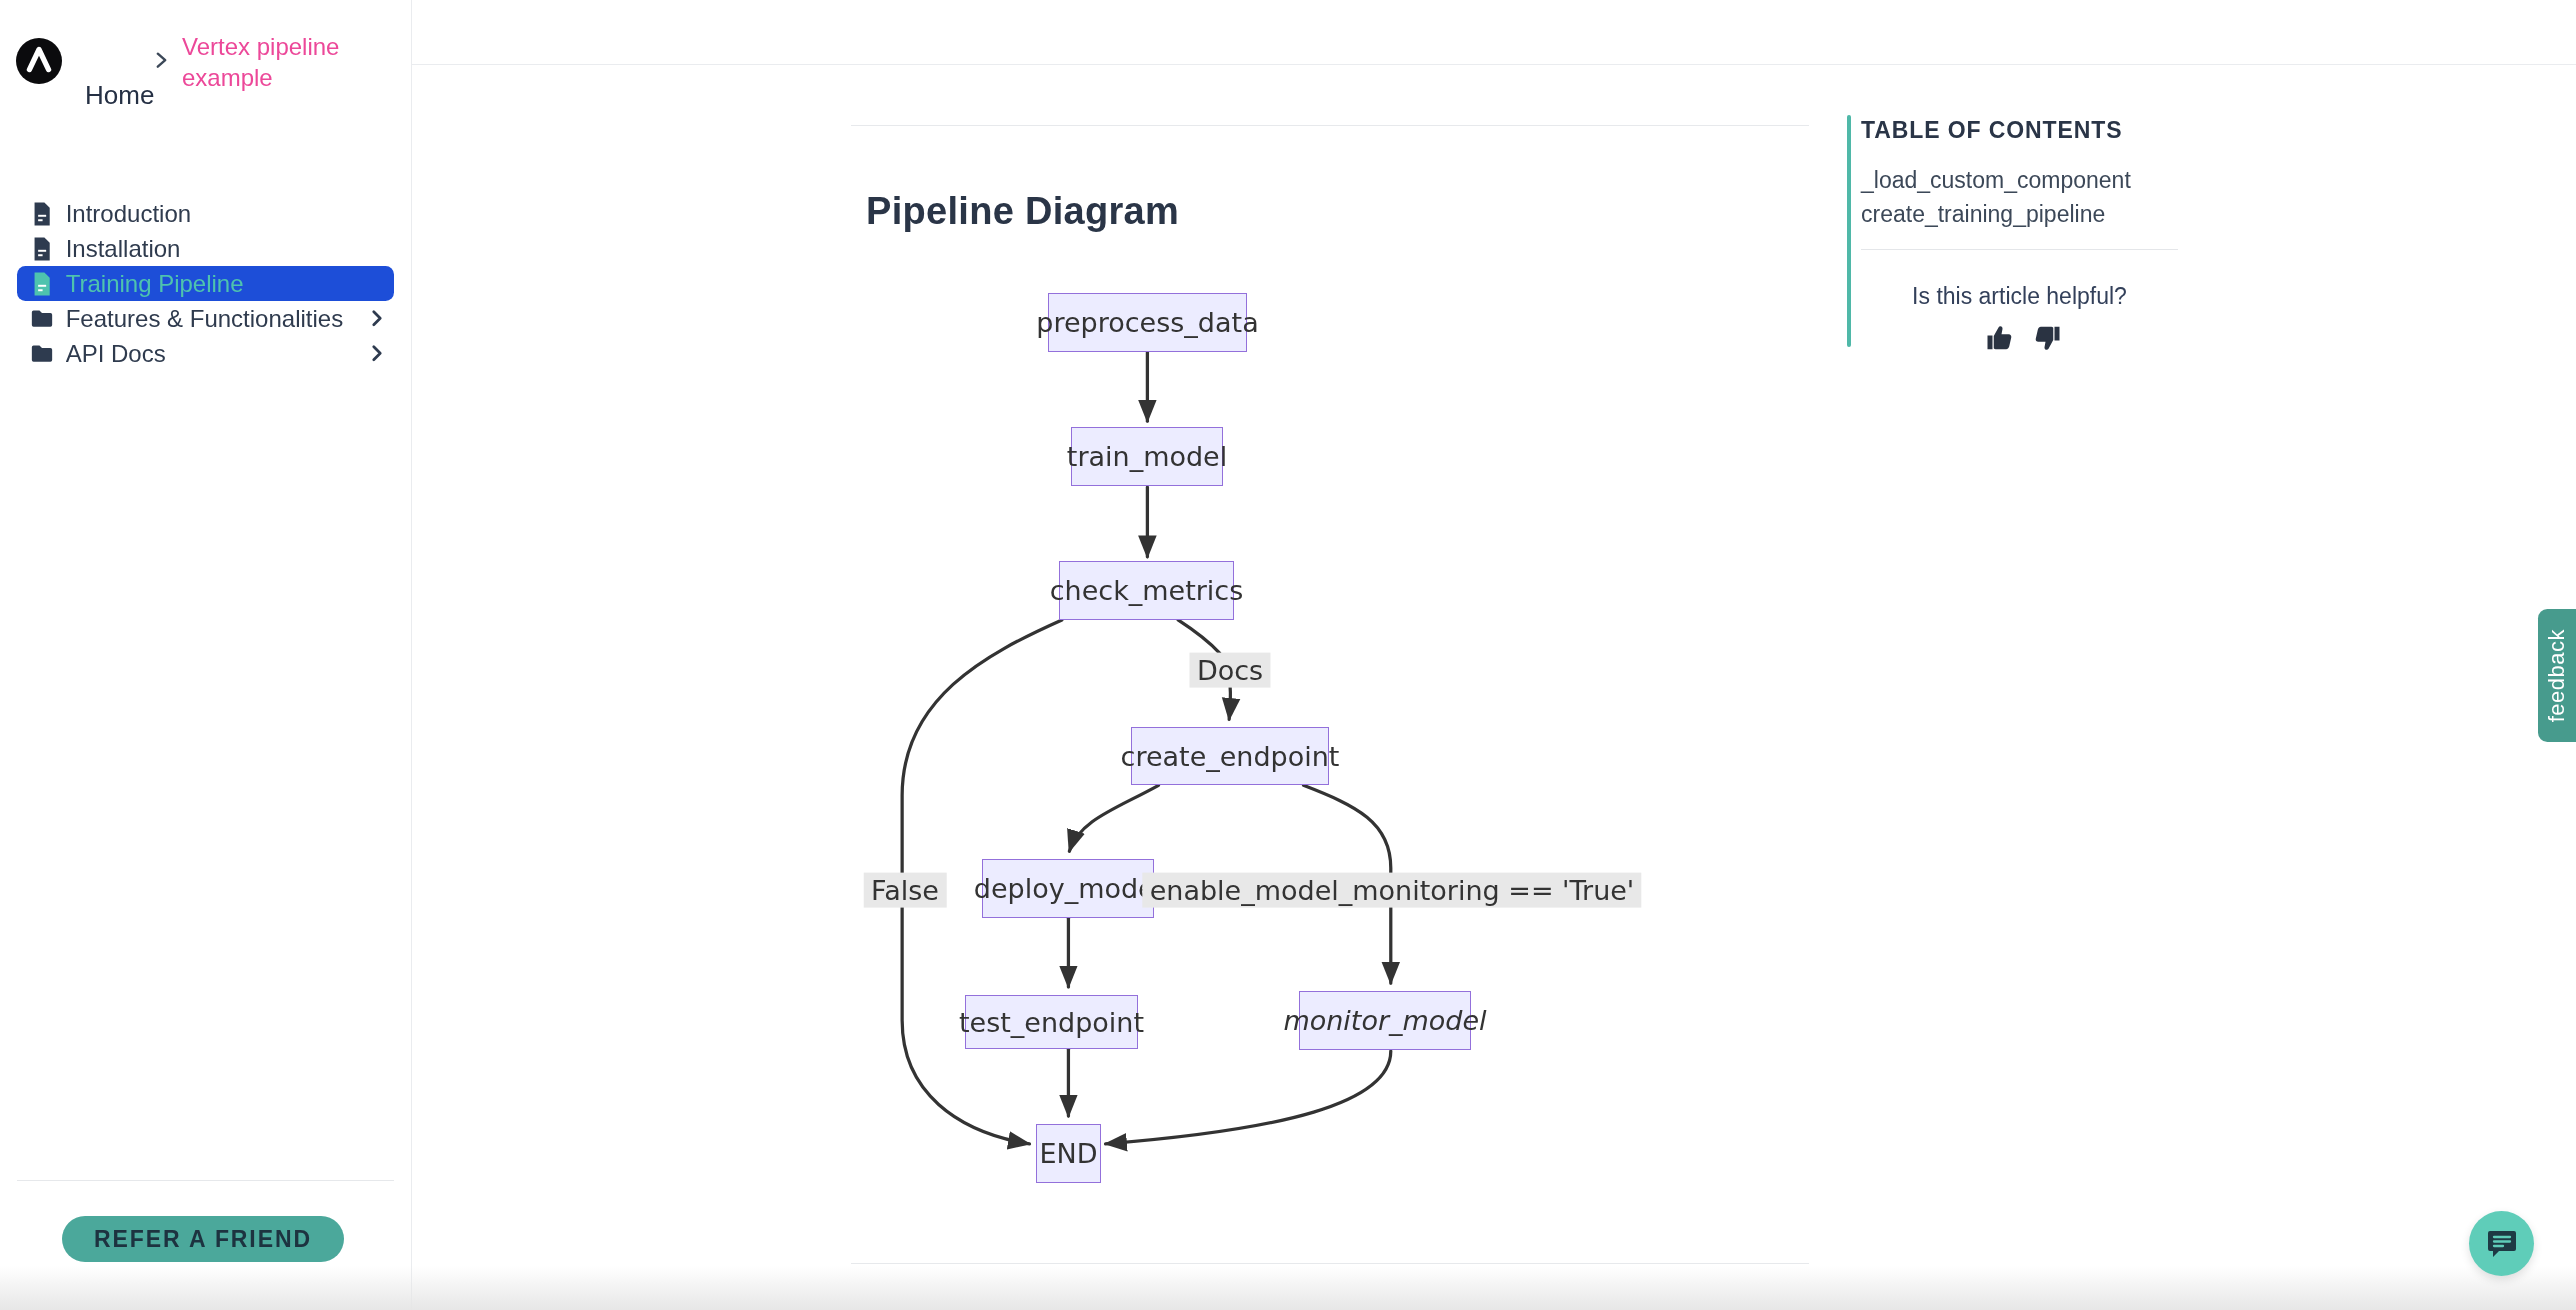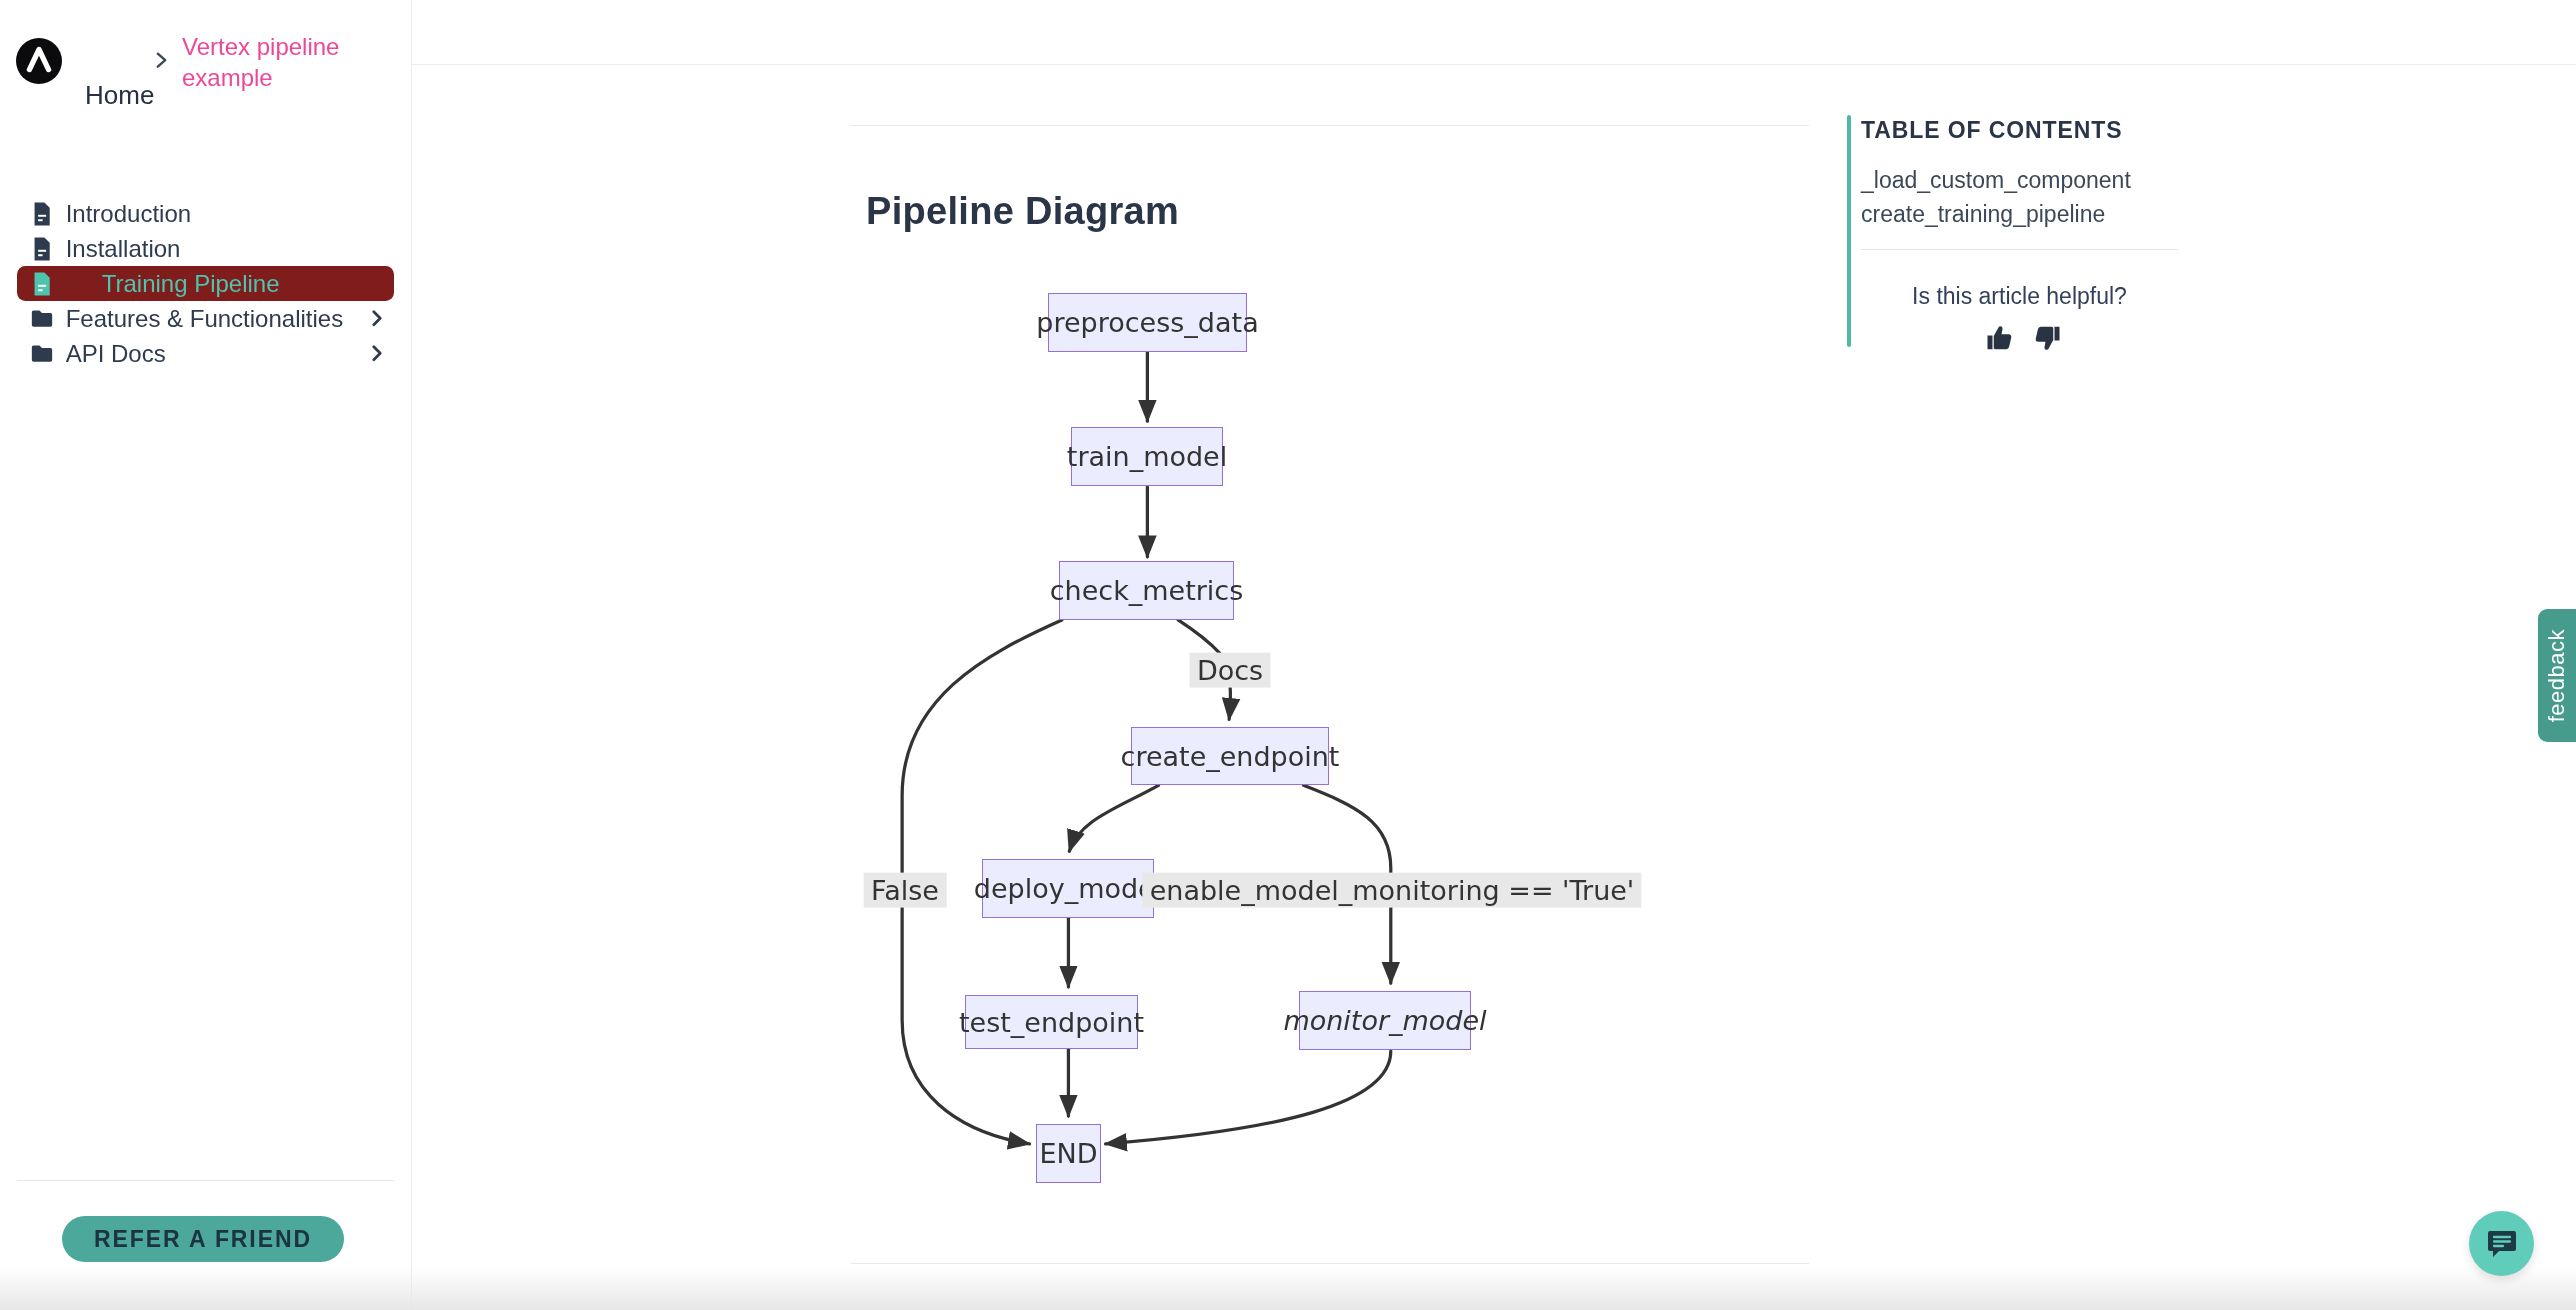--- a/index.html
+++ b/index.html
@@ -24,21 +24,21 @@
   .kbd-badge { background:#F2F4F6; border:0.9px solid #D8DCE1; border-radius:7.4px;
     color:#6B7686; font-size:21.4px; display:flex; align-items:center; justify-content:center; }
   .goto-kbd { width:32px; height:30px; margin-right:8.4px; }
 
   .nav { position:absolute; left:16.7px; top:196px; width:377px; }
   .nav-row { height:35px; display:flex; align-items:center; padding:0 11px 0 14px;
     border-radius:8.4px; cursor:pointer; }
   .nav-row .nav-icon { width:22px; display:flex; margin-right:13px; flex:none; }
   .nav-row .nav-label { font-size:24px; color:#2F3B4E; font-weight:500; white-space:nowrap;
     overflow:hidden; flex:1; }
-  .nav-row.selected { background:#7f1d1d;gap:36px; }
+  .nav-row.selected { background:#1d4ed8; }
   .nav-row.selected .nav-label { color:#4EC3AE; }
   .nav-chev { flex:none; display:flex; }
 
   .sidebar-divider { position:absolute; left:16.7px; top:1180px; width:377px; height:0.9px; background:#E6E8EB; }
   .refer-btn { position:absolute; left:62px; top:1216px; width:282px; height:46px;
     background:#4BA89B; border:none; border-radius:23px; color:#1D3340; font-weight:700;
     font-size:23px; letter-spacing:1.9px; font-family:inherit; cursor:pointer; }
 
   
   .topbar { position:absolute; left:412px; top:0; width:2164px; height:65px;

